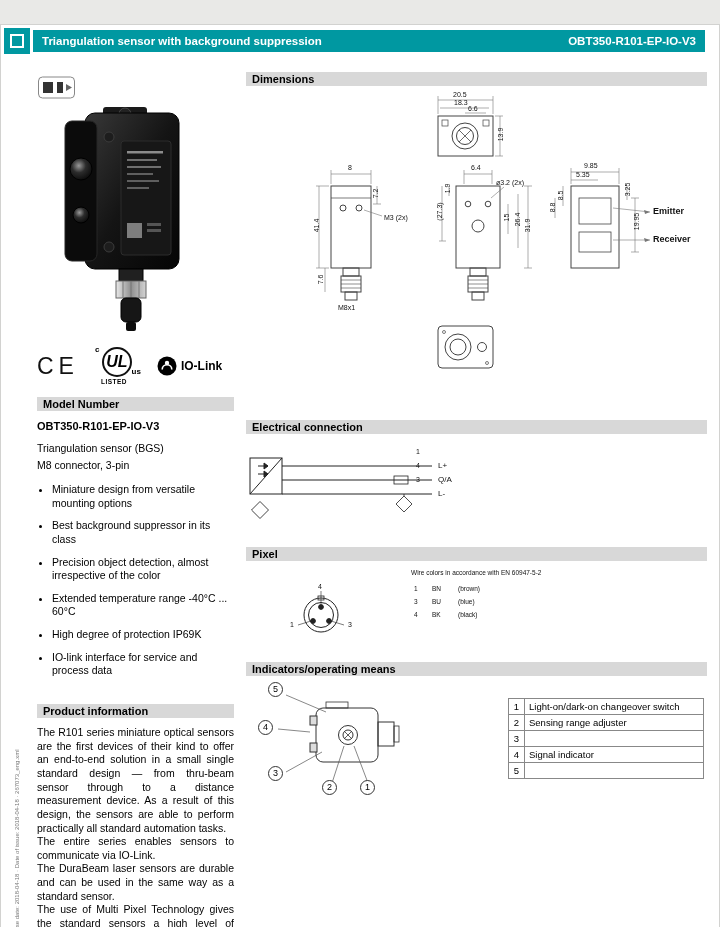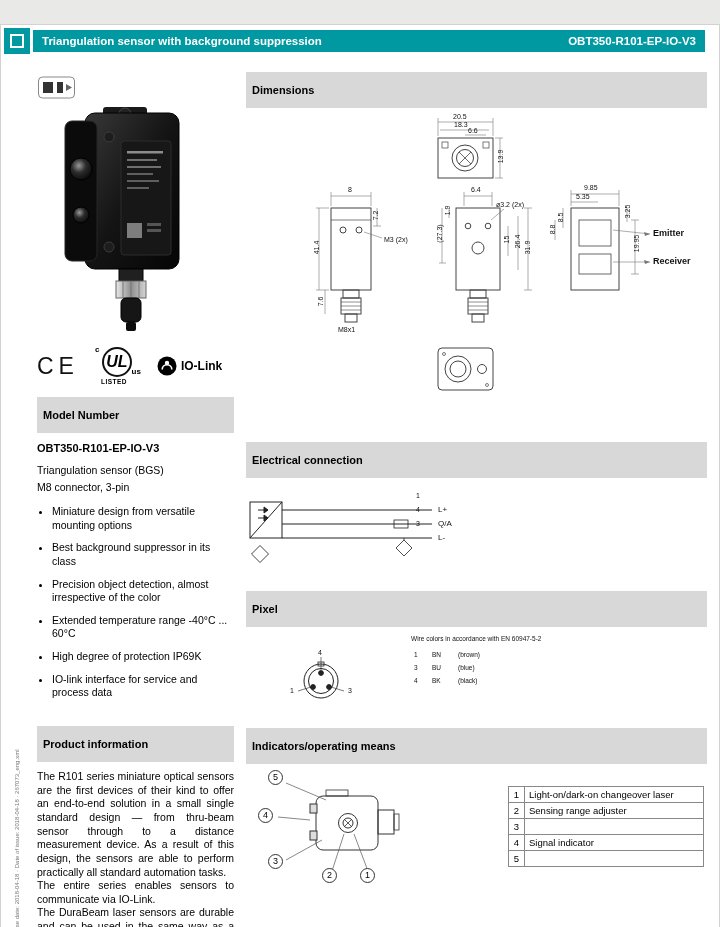--- a/index.html
+++ b/index.html
@@ -11,21 +11,21 @@
 
   .hdr { position:absolute; left:32px; right:14px; top:5px; height:22px; background:#0098a1; color:#fff;
          display:flex; justify-content:space-between; align-items:center; padding:0 9px;
          font-size:11.5px; font-weight:bold; }
 
   .vtext { position:absolute; left:13px; top:918px; transform:rotate(-90deg); transform-origin:0 0;
            font-size:6px; color:#777; white-space:nowrap; }
 
   .footbar { position:absolute; left:32px; right:14px; bottom:0; height:8px; background:#000; }
 
-  .bar { background:#d8d8d8; font-weight:bold; font-size:11px; padding:12px 6px; }
+  .bar { background:#d8d8d8; font-weight:bold; font-size:11px; padding:1px 6px; }
 
   
   .left-col { position:absolute; left:36px; top:48px; width:197px; }
   .picto { margin-bottom:4px; }
   .photo-wrap { margin:0 0 8px 10px; }
   .certs { display:flex; align-items:center; gap:16px; height:46px; margin-bottom:8px; }
   .ce { font-size:23px; letter-spacing:5px; color:#111; font-weight:normal; }
   .ul-mark { position:relative; width:46px; height:42px; font-weight:bold; }
   .ul-circle { position:absolute; left:7px; top:2px; width:30px; height:30px; border:2px solid #111; border-radius:50%;
                text-align:center; line-height:26px; font-size:16px; font-style:italic; }
@@ -409,21 +409,21 @@
       </svg>
       <span class="co" style="left:22px;top:6px">5</span>
       <span class="co" style="left:12px;top:44px">4</span>
       <span class="co" style="left:22px;top:90px">3</span>
       <span class="co" style="left:76px;top:104px">2</span>
       <span class="co" style="left:114px;top:104px">1</span>
 
       <div class="itab">
         <div class="trow">
           <span class="tnum">1</span>
-          <span class="tdesc">Light-on/dark-on changeover laser</span>
+          <span class="tdesc">Light-on/dark-on changeover switch</span>
         </div>
         <div class="trow">
           <span class="tnum">2</span>
           <span class="tdesc">Sensing range adjuster</span>
         </div>
         <div class="trow">
           <span class="tnum">3</span>
         </div>
         <div class="trow">
           <span class="tnum">4</span>

